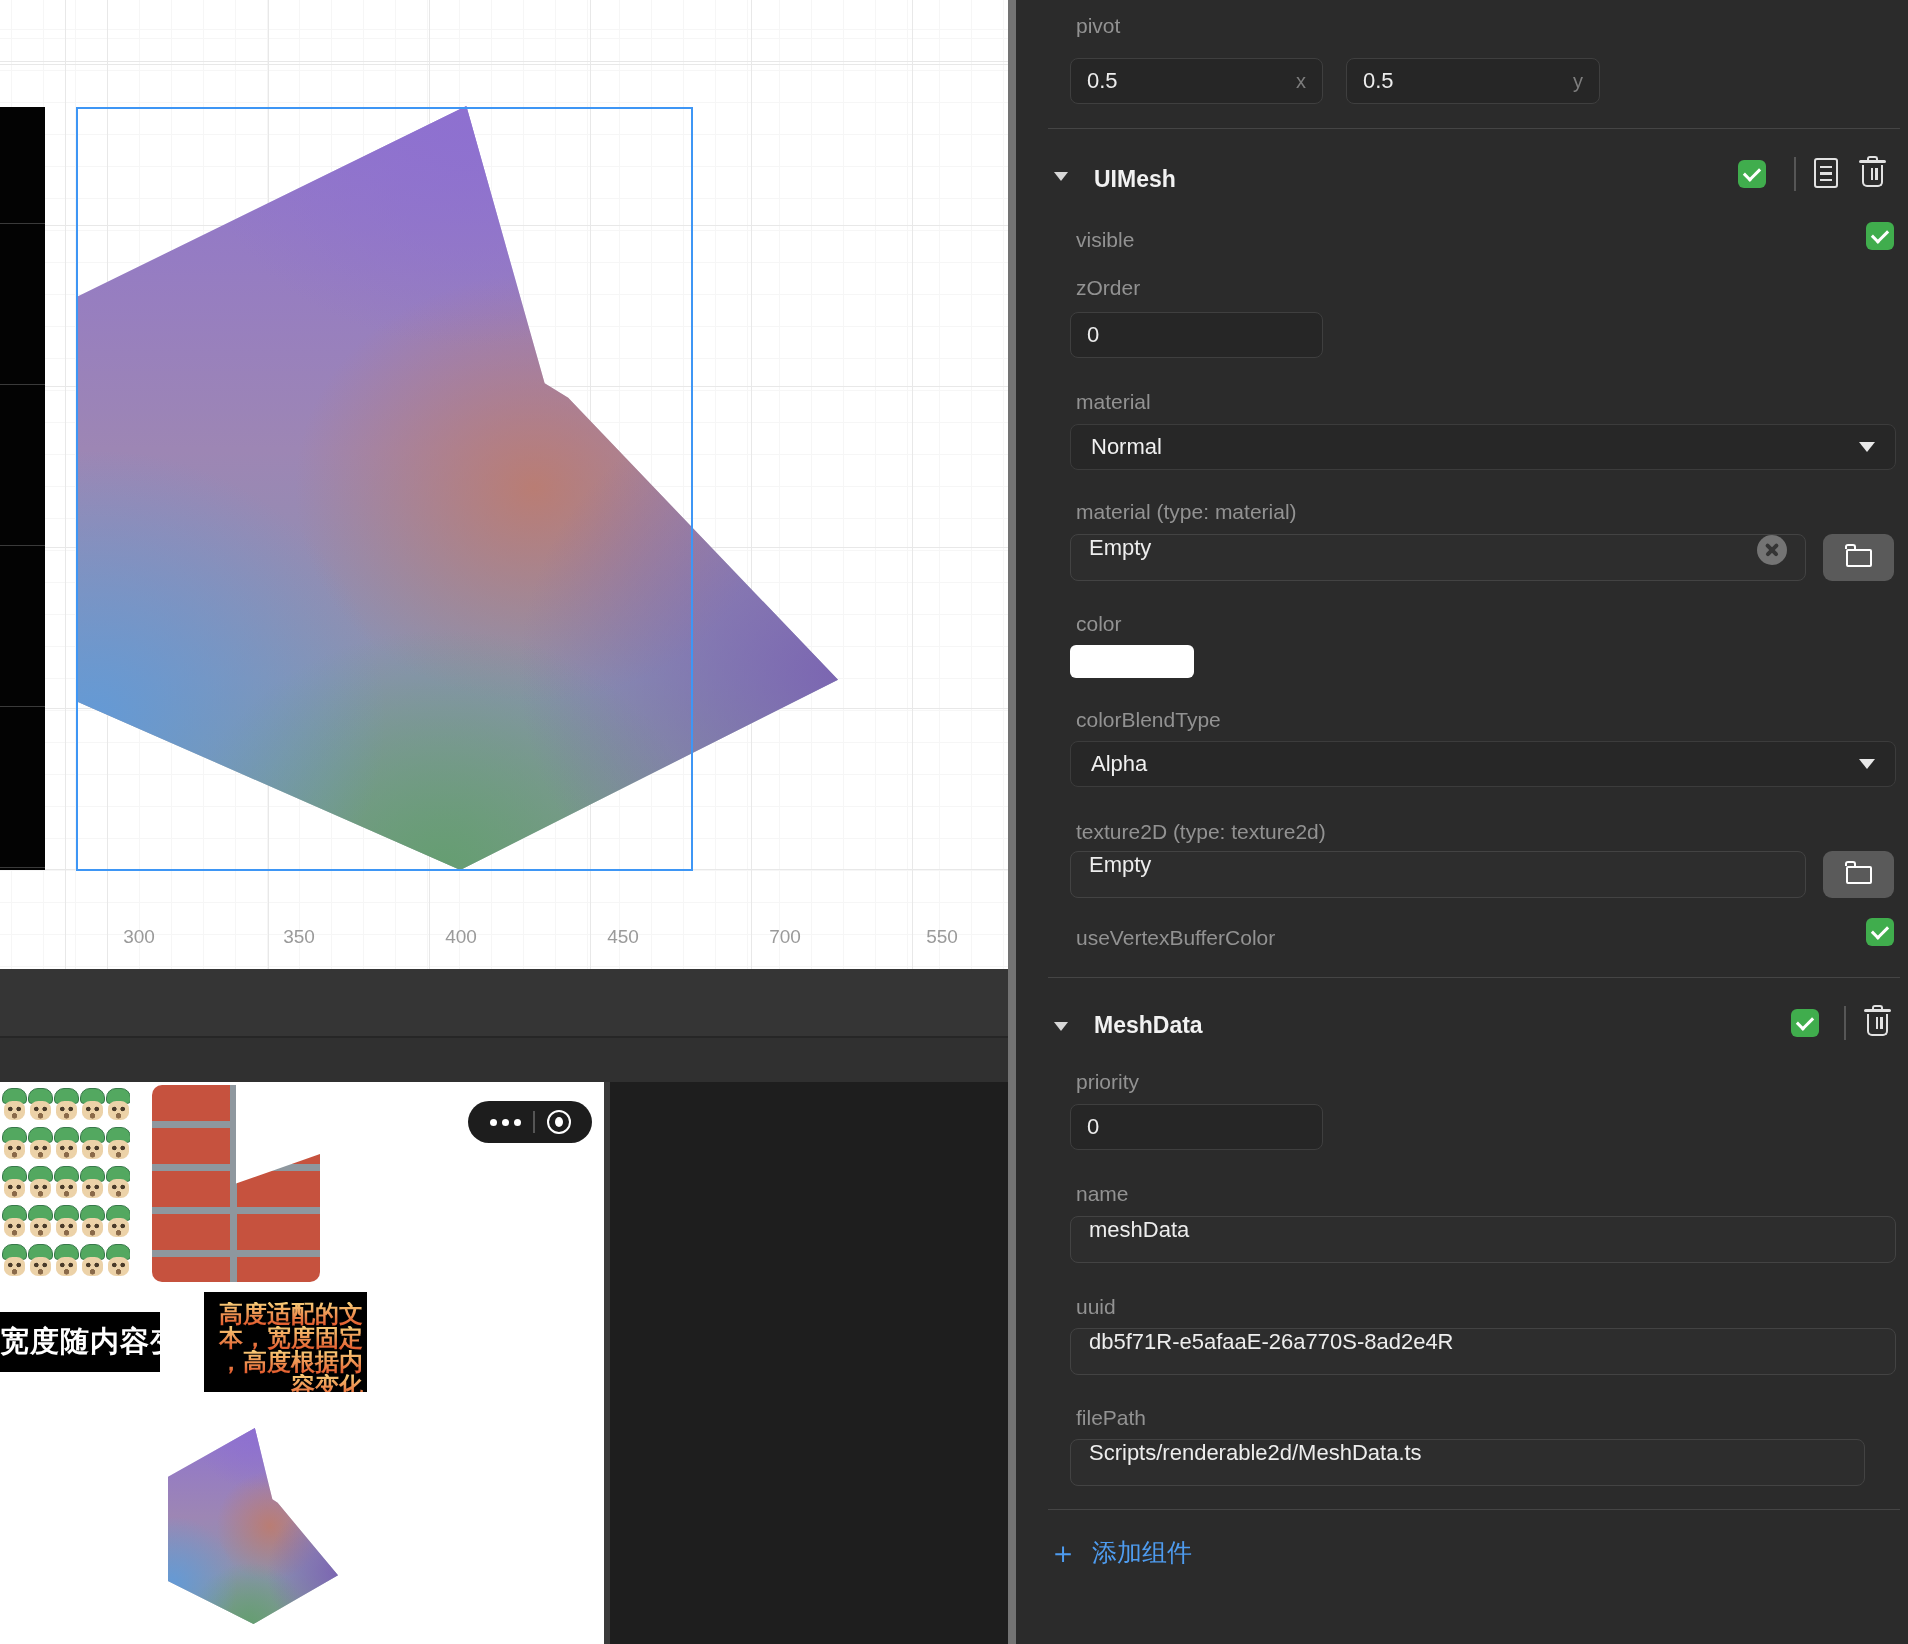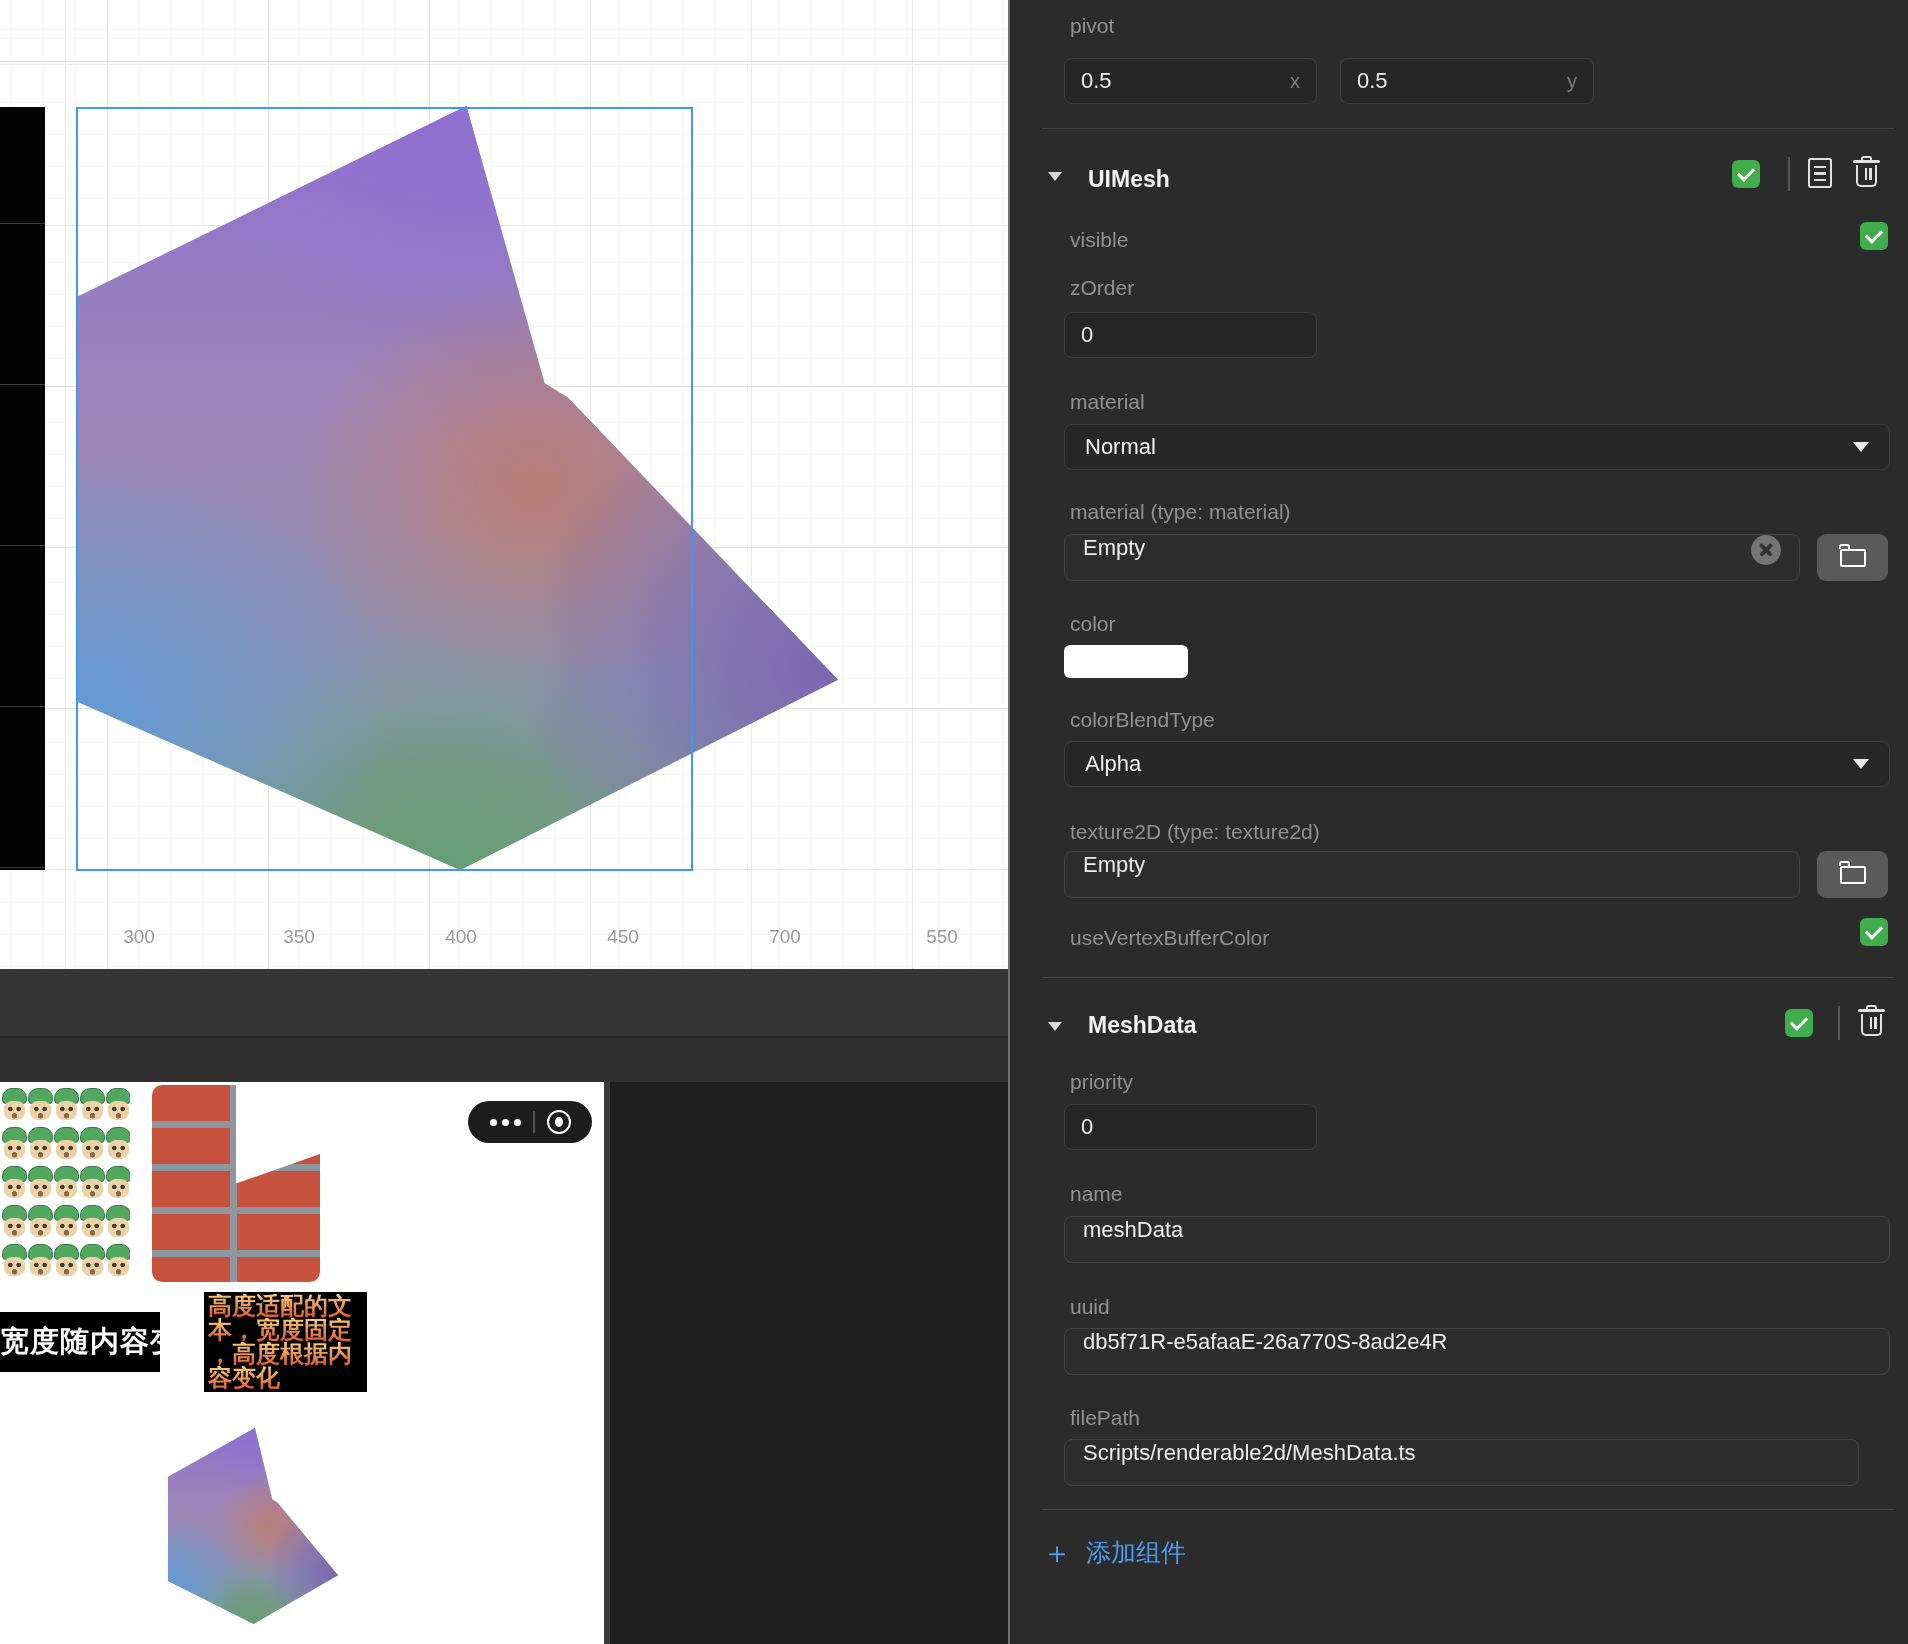--- a/index.html
+++ b/index.html
@@ -52,39 +52,39 @@
   #capsule{position:absolute;left:468px;top:19px;width:124px;height:42px;background:#1d1d1d;
     border-radius:21px;display:flex;align-items:center;justify-content:center;gap:12px;}
   .dots{display:flex;gap:5px;}
   .dots i{width:7px;height:7px;border-radius:50%;background:#fff;}
   .cap-sep{width:2px;height:22px;background:#555;}
   .record{width:20px;height:20px;border:2.5px solid #fff;border-radius:50%;display:flex;align-items:center;justify-content:center;}
   .record i{width:8px;height:10px;border-radius:50%;background:#fff;}
   .black-tile{position:absolute;background:#000;color:#fff;overflow:hidden;}
   #banner1{left:0;top:230px;width:160px;height:60px;font-size:29px;font-weight:700;
     display:flex;align-items:center;white-space:nowrap;letter-spacing:1px;}
-  #gold-tile{left:204px;top:210px;width:163px;height:100px;padding:2px 4px;box-sizing:border-box;}
+  #gold-tile{left:204px;top:210px;width:163px;height:100px;padding:10px 4px;box-sizing:border-box;text-align:right;}
   #gold-tile div{font-size:24px;line-height:24px;font-weight:700;
     background:linear-gradient(180deg,#f9d07a,#e2572b);-webkit-background-clip:text;background-clip:text;color:transparent;}
   #char-tile{left:0;top:358px;width:190px;height:200px;font-weight:600;}
   #char-line1{position:absolute;left:2px;top:8px;font-size:26px;white-space:nowrap;}
   #char-line2{position:absolute;left:62px;top:120px;font-size:27px;}
   #char-line3{position:absolute;left:0px;top:158px;font-size:27px;white-space:nowrap;}
   
   #sprite{position:absolute;left:6px;top:52px;width:70px;height:110px;}
   #sprite .hair{position:absolute;left:22px;top:0;width:44px;height:34px;background:#a8714b;border-radius:60% 70% 45% 55%;}
   #sprite .face{position:absolute;left:26px;top:18px;width:32px;height:26px;background:#f2cda4;border-radius:45%;}
   #sprite .body{position:absolute;left:12px;top:40px;width:44px;height:34px;background:#53a05c;border-radius:10px;transform:rotate(-8deg);}
   #sprite .arm-l{position:absolute;left:-4px;top:42px;width:24px;height:13px;background:#f2cda4;border-radius:7px;transform:rotate(18deg);}
   #sprite .arm-r{position:absolute;left:50px;top:62px;width:22px;height:14px;background:#f2cda4;border-radius:8px;}
   #sprite .leg-l{position:absolute;left:12px;top:74px;width:13px;height:24px;background:#8b5a33;border-radius:5px;transform:rotate(14deg);}
   #sprite .leg-r{position:absolute;left:36px;top:76px;width:13px;height:22px;background:#8b5a33;border-radius:5px;transform:rotate(-16deg);}
   #mesh-mini{position:absolute;left:168px;top:346px;width:170px;height:196px;}
   
-  #inspector{position:absolute;left:1008px;top:0;width:900px;height:1644px;background:#2b2b2b;border-left:2px solid #737373;box-sizing:border-box;}
+  #inspector{position:absolute;left:1008px;top:0;width:900px;height:1644px;background:#2b2b2b;border-left:8px solid #737373;box-sizing:border-box;}
   .lbl{position:absolute;left:60px;color:#929292;font-size:21px;}
   .hr{position:absolute;left:32px;width:852px;height:1px;background:#454545;}
   .inp{position:absolute;background:#262626;border:1px solid #3f3f3f;border-radius:8px;height:46px;
     box-sizing:border-box;display:flex;align-items:center;padding:0 16px;color:#ededed;font-size:22px;}
   .inp .suffix{margin-left:auto;color:#7d7d7d;font-size:20px;}
   .sel{position:absolute;background:#272727;border:1px solid #3c3c3c;border-radius:8px;height:46px;left:54px;width:826px;
     box-sizing:border-box;display:flex;align-items:center;justify-content:space-between;padding:0 20px;color:#f0f0f0;font-size:22px;}
   .field{position:absolute;background:#2d2d2d;border:1px solid #434343;border-radius:8px;height:47px;left:54px;
     box-sizing:border-box;display:flex;align-items:flex-start;padding:0 18px;color:#ededed;font-size:22px;}
   .comp-title{position:absolute;left:78px;color:#f2f2f2;font-size:23px;font-weight:700;}

